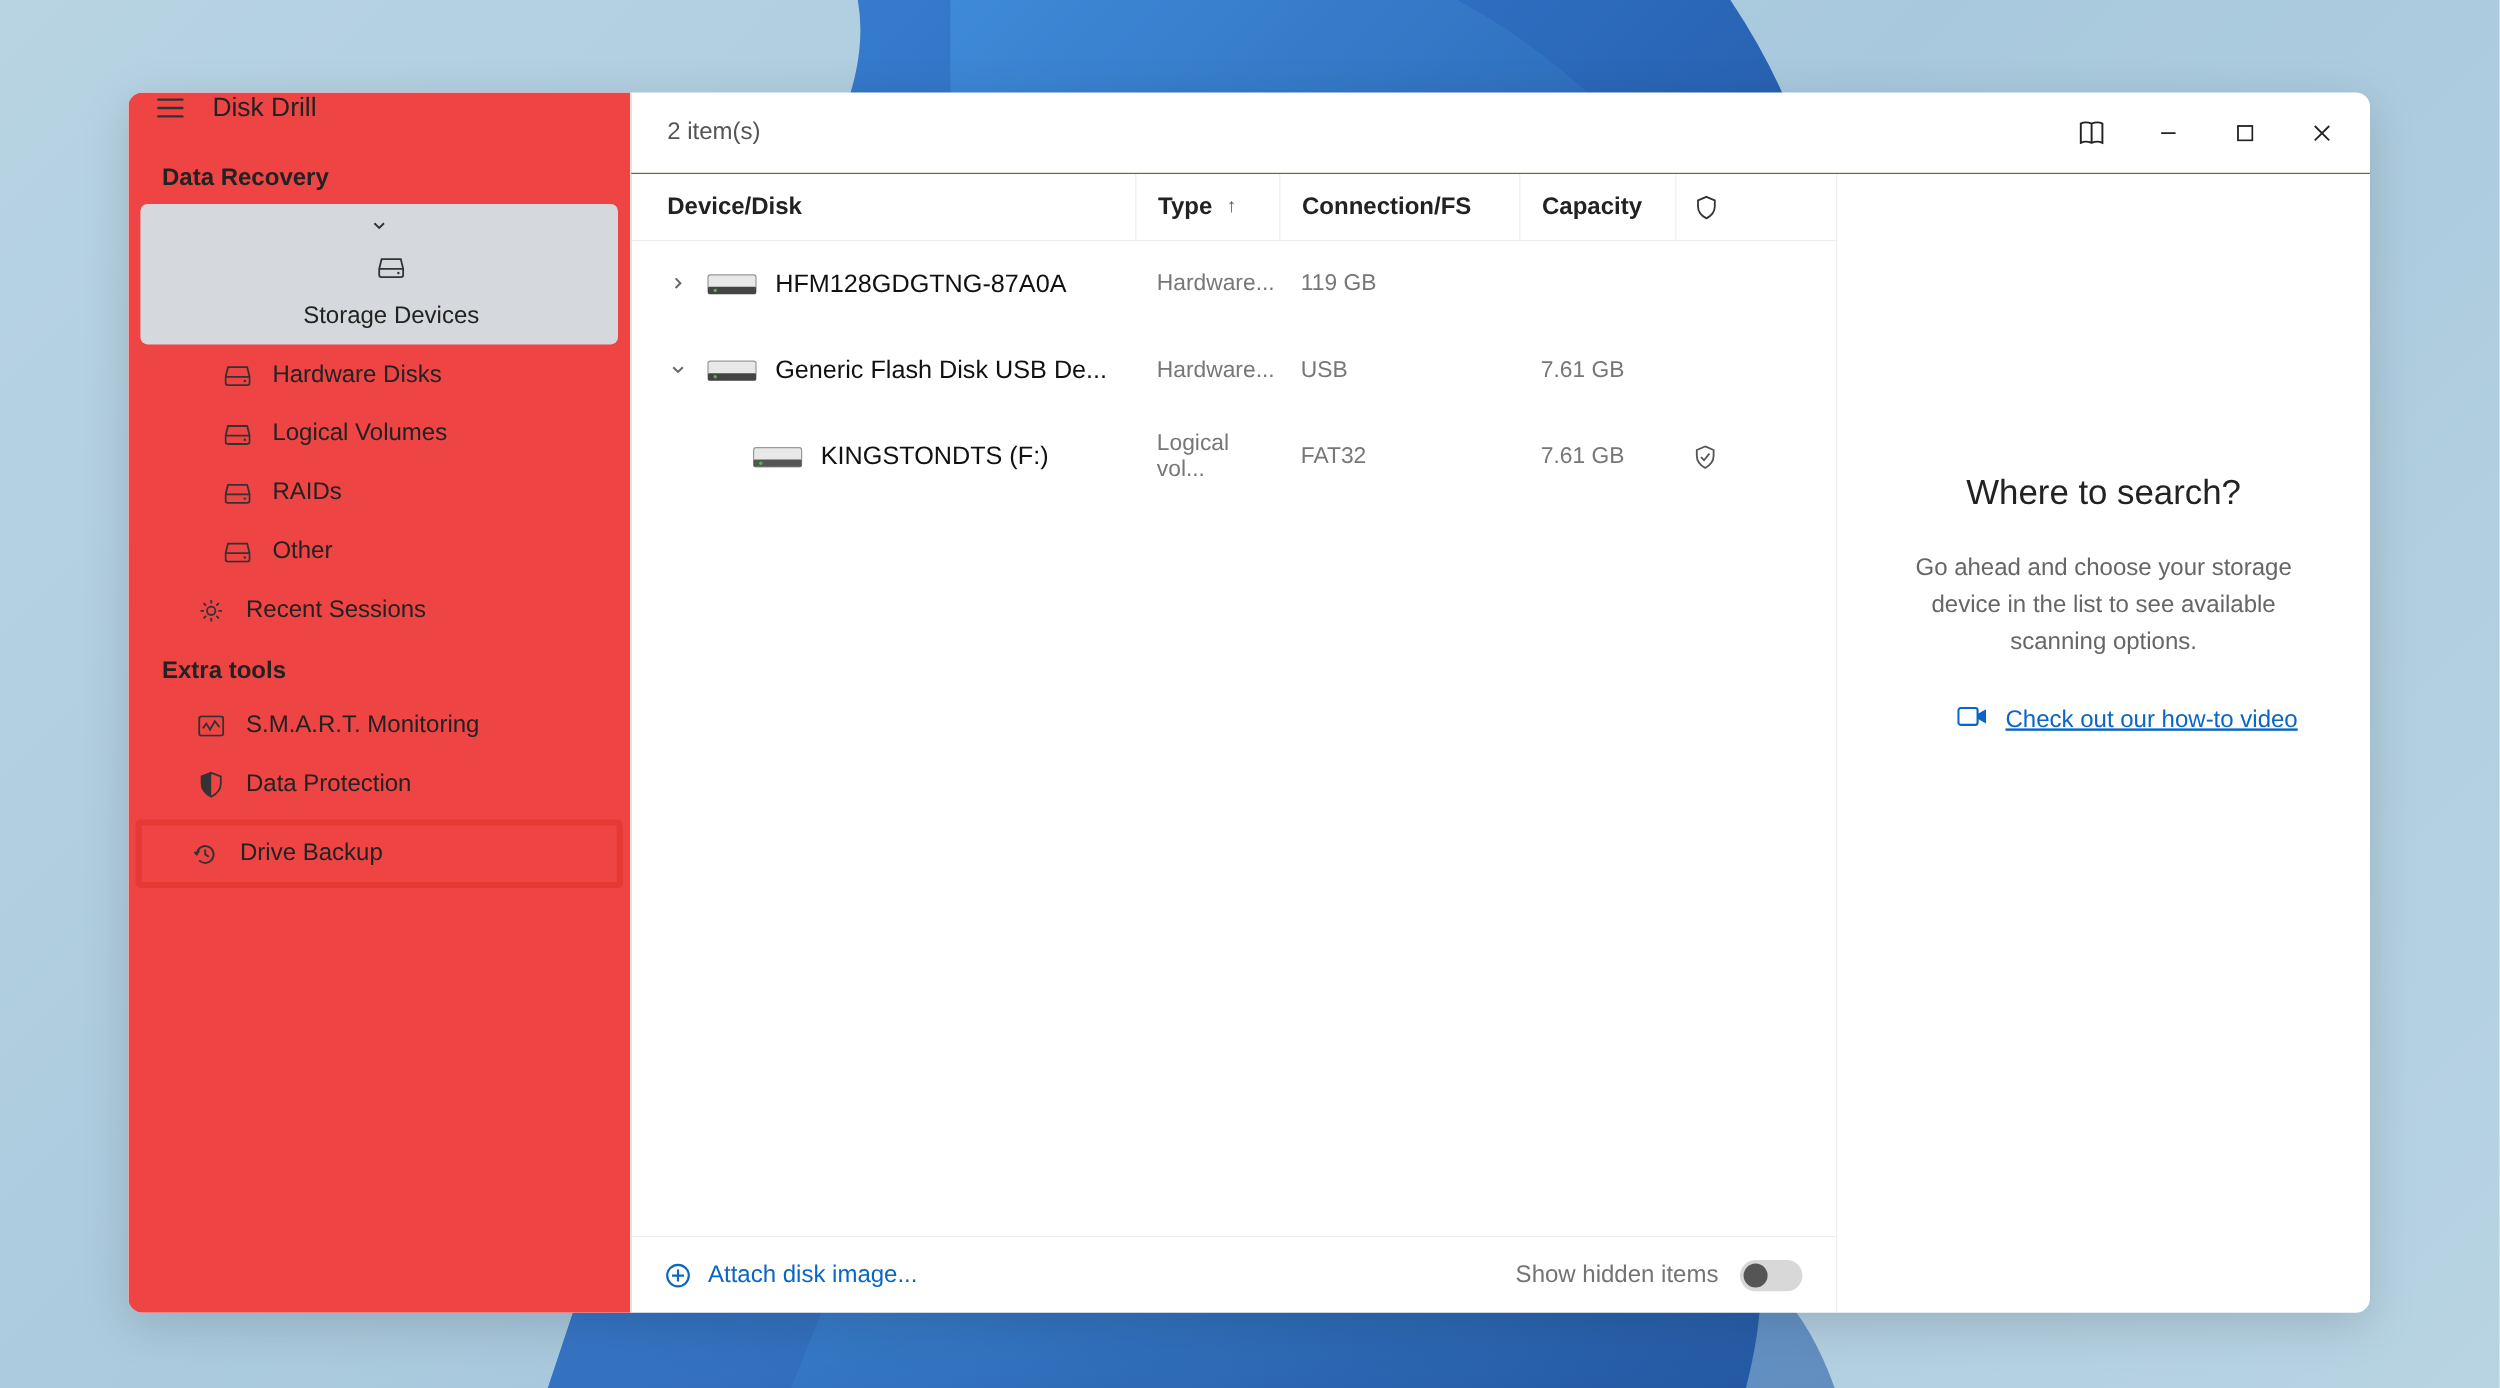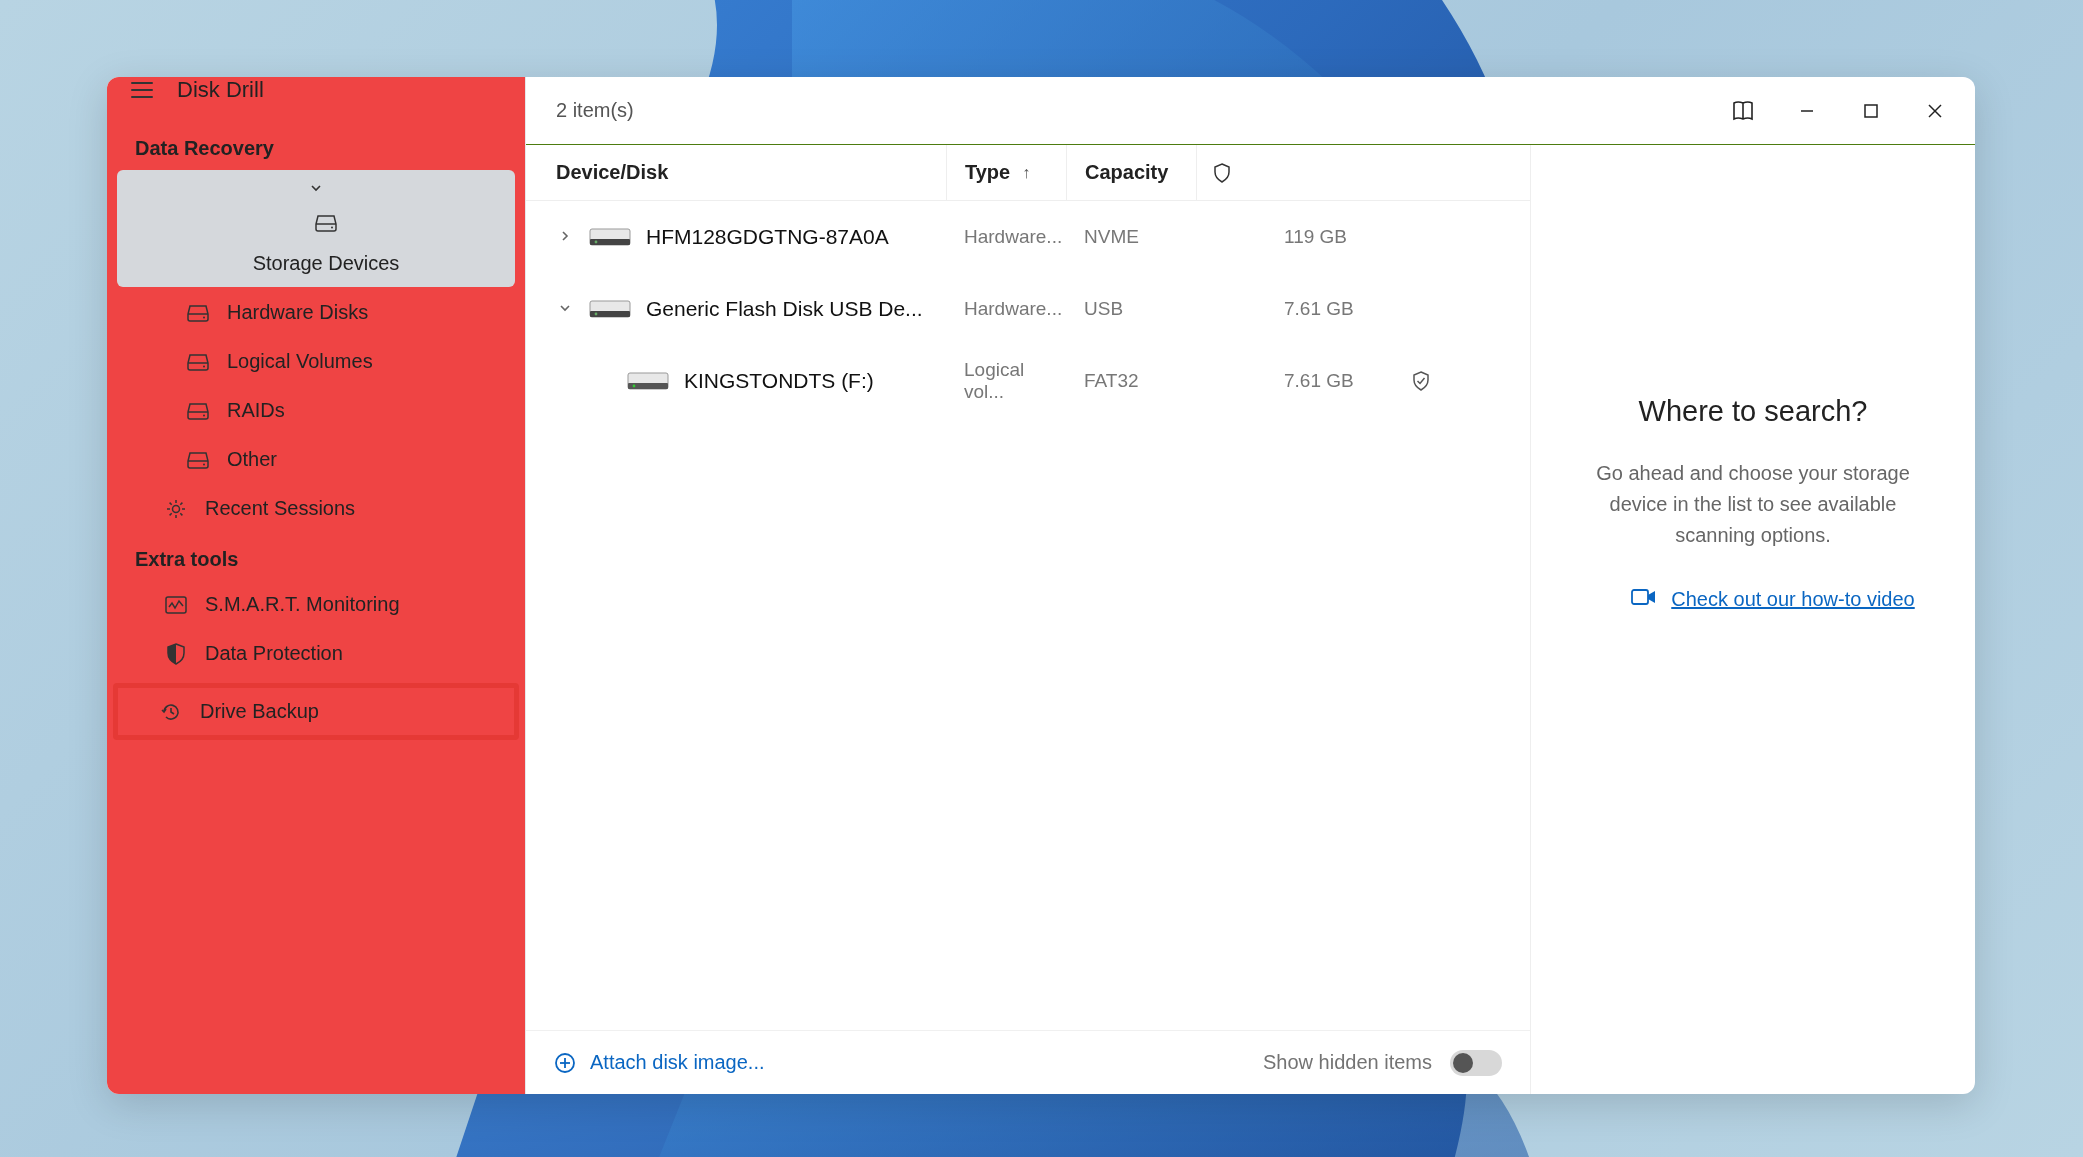--- a/index.html
+++ b/index.html
@@ -444,20 +444,21 @@
     </div>
 
     <div class="content-row">
       <div class="disk-panel">
         <div class="table-header">
           <div class="col-device">Device/Disk</div>
           <div class="col-type">
             <span>Type</span>
             <span class="sort-arrow">↑</span>
           </div>
+          <div class="col-conn">Connection/FS</div>
           <div class="col-cap">Capacity</div>
           <div class="col-shield">
             <svg width="18" height="20" viewBox="0 0 18 20">
                 <path d="M9 1 L16 4 L16 9 Q16 15 9 19 Q2 15 2 9 L2 4 Z" stroke="#333" stroke-width="1.5" fill="none"></path>
               </svg>
           </div>
         </div>
 
         <div id="disk-rows">
             <div class="disk-row">
@@ -468,21 +469,20 @@
                 <span class="disk-icon">
                   <svg width="44" height="24" viewBox="0 0 44 24">
                     <rect x="2" y="4" width="40" height="16" rx="2" fill="#e8e8e8" stroke="#999"></rect>
                     <rect x="2" y="14" width="40" height="6" rx="1" fill="#444"></rect>
                     <circle cx="8" cy="17" r="1.4" fill="#6a6"></circle>
                   </svg>
                 </span>
                 <span class="disk-name">HFM128GDGTNG-87A0A</span>
               </div>
               <div class="col-type">Hardware...</div>
-              <div class="col-conn">NVME</div>
               <div class="col-cap">119 GB</div>
               <div class="col-shield"></div>
             </div>
             <div class="disk-row">
               <div class="col-device ">
                 <span class="row-caret"><svg width="12" height="12" viewBox="0 0 12 12">
                     <path d="M2 4 L6 8 L10 4" stroke="#666" stroke-width="1.6" fill="none"></path>
                   </svg></span>
                 <span class="disk-icon">
                   <svg width="44" height="24" viewBox="0 0 44 24">

